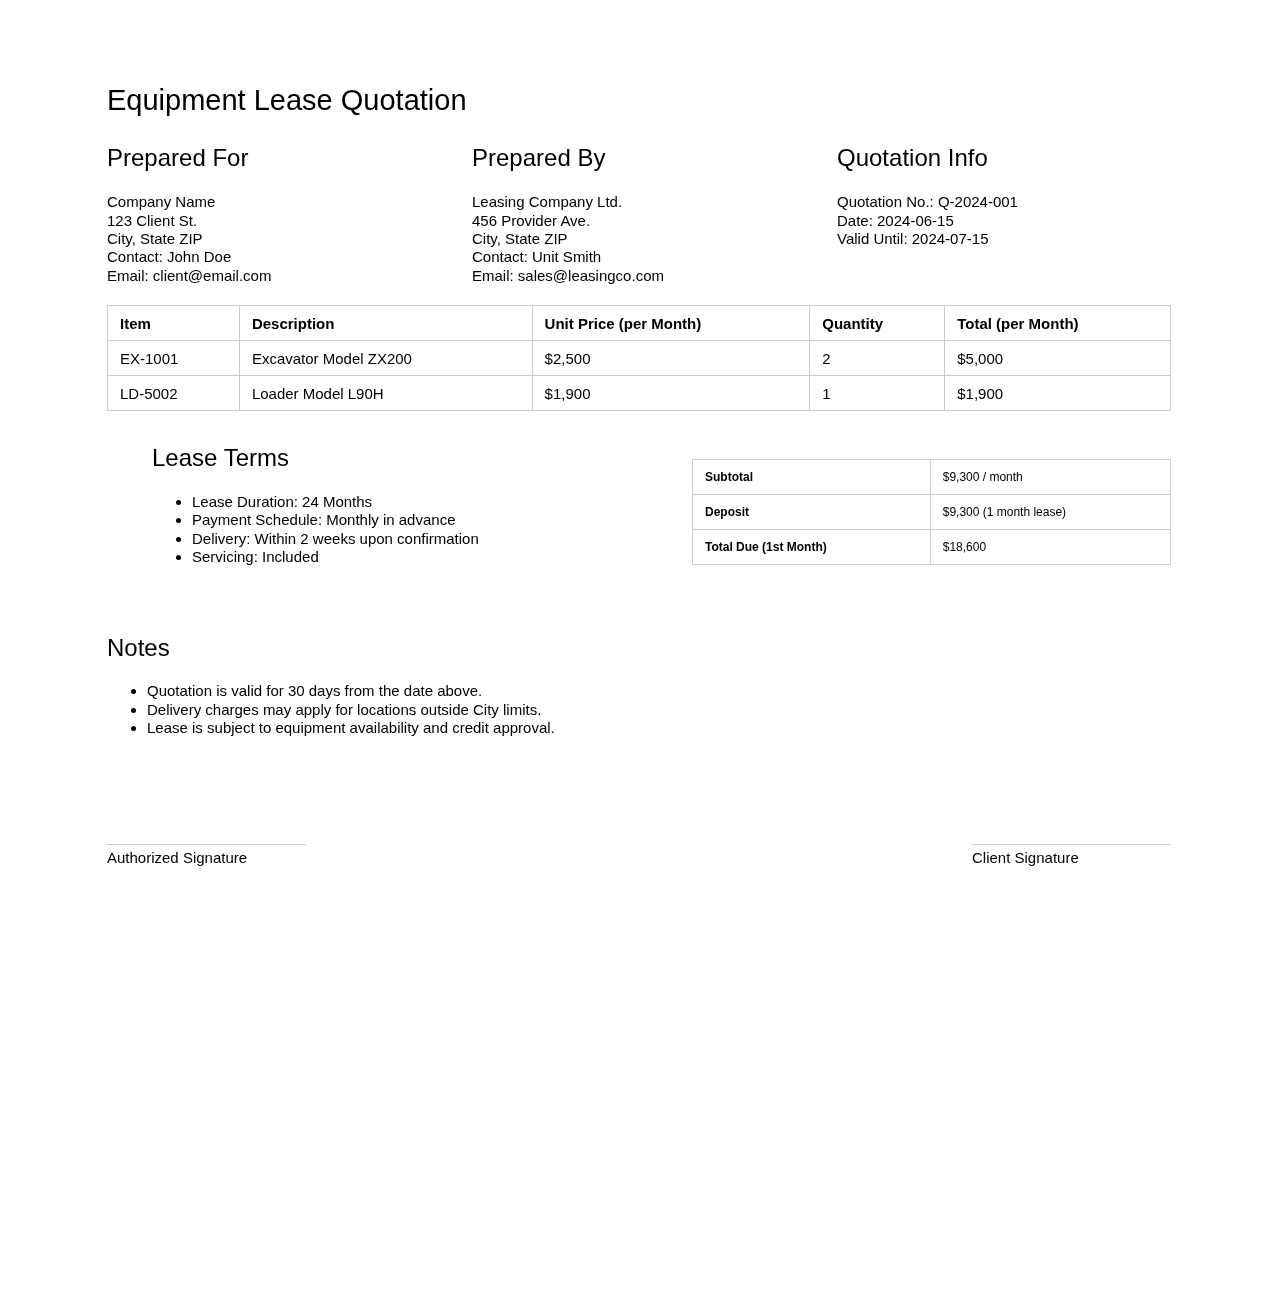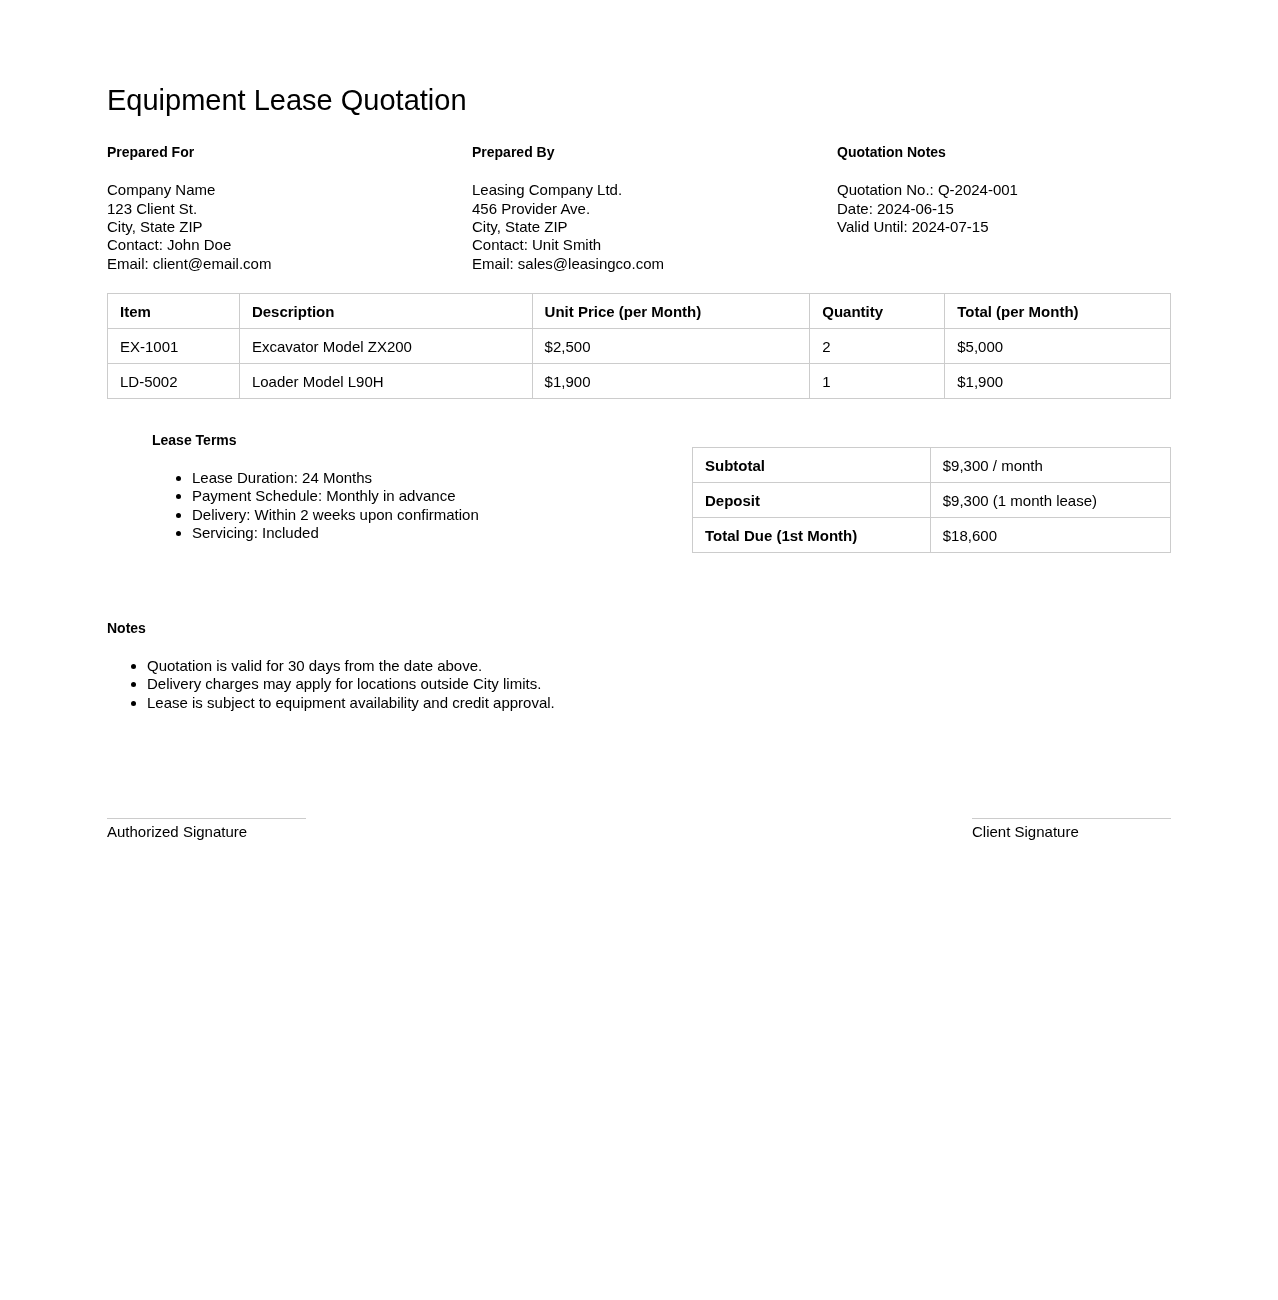--- a/index.html
+++ b/index.html
@@ -24,22 +24,22 @@
     line-height: 1.15;
   }
   
   .header-cols {
     display: flex;
     margin-top: 27px;
   }
   .header-col { width: 365px; flex: 0 0 auto; }
   .header-col.col3 { width: 334px; }
   h3.block-heading {
-    font-size: 14px;
-    font-weight: 700;
+    font-size: 24px;
+    font-weight: 400;
     margin: 0;
     line-height: 1.2;
   }
   .addr-lines { margin-top: 20px; font-size: 15px; line-height: 18.4px; }
   .addr-lines div { white-space: nowrap; }
 
   
   h2.section-heading {
     font-size: 22px;
     font-weight: 400;
@@ -79,21 +79,21 @@
     margin: 20px 0 0 0;
     padding-left: 40px;
     font-size: 15px;
     line-height: 18.4px;
   }
   ul.bullets li { margin: 0; }
   table.totals {
     border-collapse: collapse;
     width: 479px;
     margin-top: 15px;
-    font-size: 15px;
+    font-size: 12px;
   }
   table.totals td {
     border: 1px solid #cccccc;
     text-align: left;
     padding: 8px 12px;
     height: 35px;
   }
   table.totals td.t-label { width: 247px; font-weight: 700; }
   table.totals td.t-value { width: 250px; font-weight: 400; }
 
@@ -141,21 +141,21 @@
       <h3 class="block-heading">Prepared By</h3>
       <div class="addr-lines">
         <div>Leasing Company Ltd.</div>
         <div>456 Provider Ave.</div>
         <div>City, State ZIP</div>
         <div>Contact: Unit Smith</div>
         <div>Email: sales@leasingco.com</div>
       </div>
     </div>
     <div class="header-col col3">
-      <h3 class="block-heading">Quotation Notes</h3>
+      <h3 class="block-heading">Quotation Info</h3>
       <div class="addr-lines">
         <div>Quotation No.: Q-2024-001</div>
         <div>Date: 2024-06-15</div>
         <div>Valid Until: 2024-07-15</div>
       </div>
     </div>
   </div>
 
 
   <table class="equipment">

